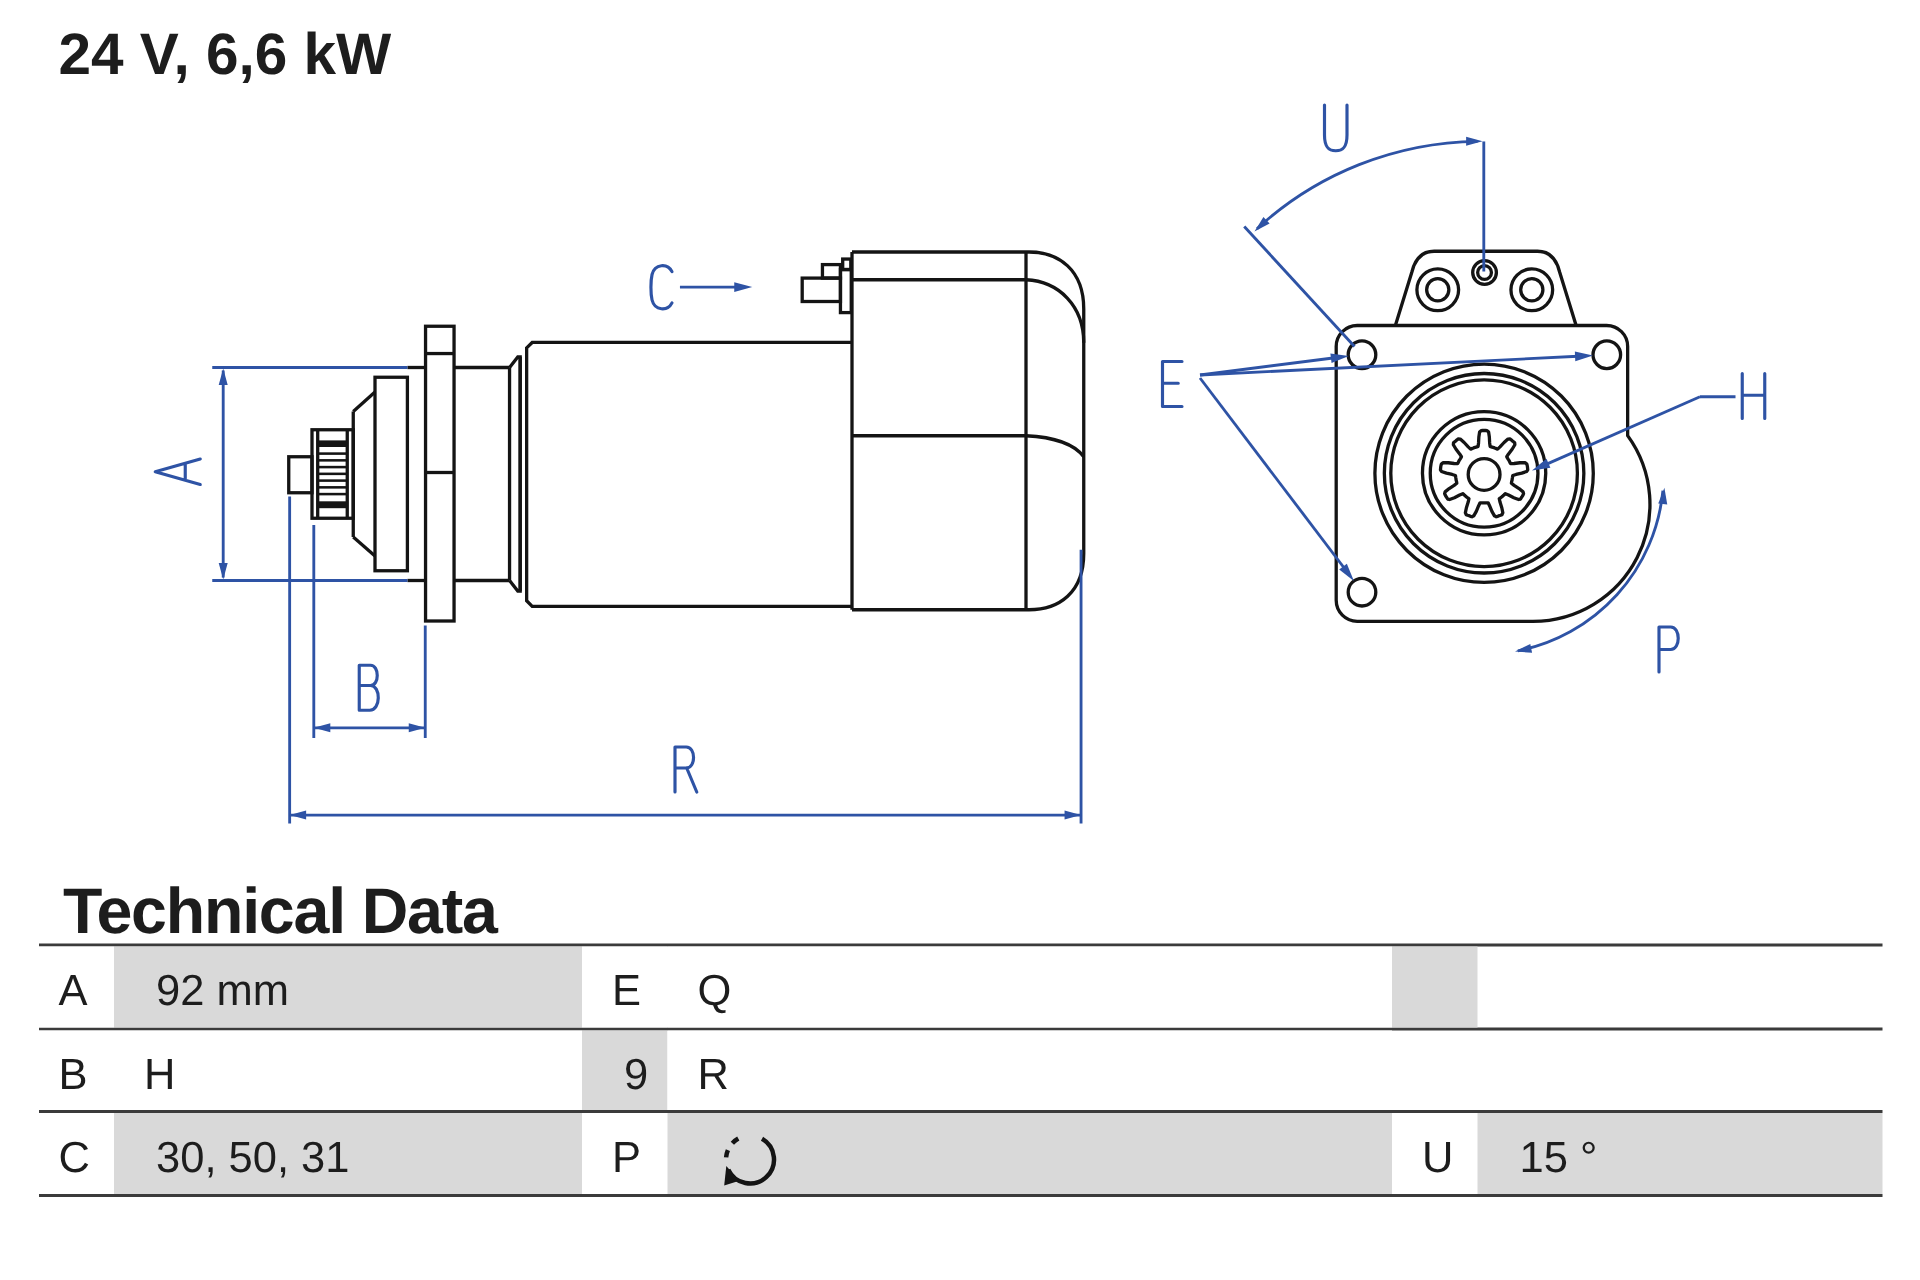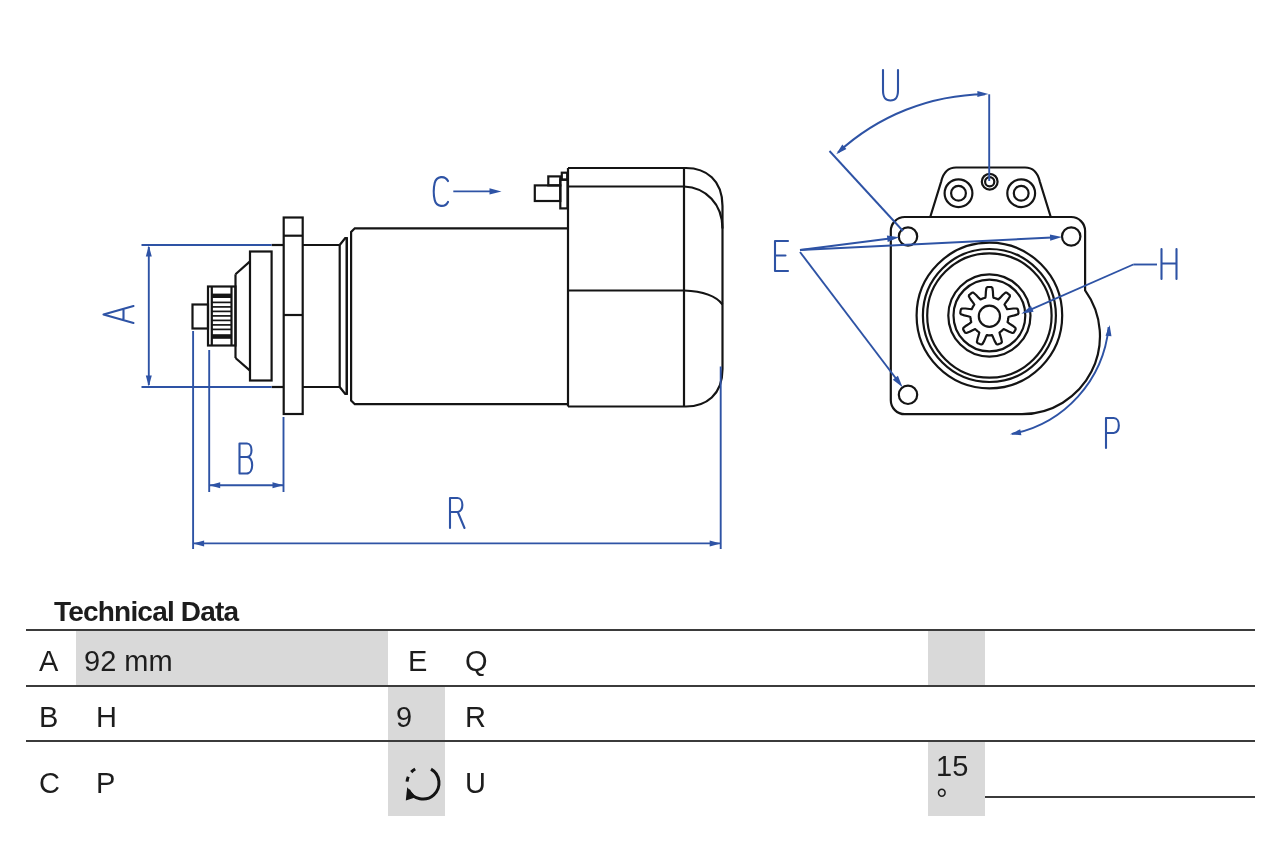--- a/index.html
+++ b/index.html
@@ -8,39 +8,40 @@
   .page-title { position:absolute; left:39px; top:15px; margin:0; font-size:39px; font-weight:700;
                  letter-spacing:0; color:var(--text,#1d1d1d); }
   .drawing-svg { position:absolute; left:0; top:0; }
   .ink  { stroke:var(--ink,#141414); stroke-width:2.2; fill:none; }
   .ink-fill { fill:var(--ink,#141414); stroke:none; }
   .thin { stroke:var(--ink,#141414); stroke-width:1.7; fill:none; }
   .dim  { stroke:var(--blue,#2b509f); stroke-width:1.9; fill:none; }
   .dim-arrow { fill:var(--blue,#2b509f); stroke:none; }
   .glyph path { stroke:var(--blue,#2b509f); stroke-width:2.1; fill:none;
                  stroke-linecap:round; stroke-linejoin:round; }
-  .table-heading { position:absolute; left:42px; top:584px; margin:12px; font-size:28px; font-weight:700;
+  .table-heading { position:absolute; left:42px; top:584px; margin:0; font-size:43px; font-weight:700;
                     color:var(--text,#1d1d1d); letter-spacing:-0.8px; }
   .data-table { position:absolute; left:26px; top:629px; width:1229px;
                  border-top:2px solid var(--tborder,#3b3b3b); border-bottom:2px solid var(--tborder,#3b3b3b);
                  border-collapse:collapse; display:block; }
   .t-row { display:grid; grid-template-columns:50px 312px 57px 483px 57px 270px; height:53.5px;
             border-bottom:2px solid var(--tborder,#3b3b3b); }
   .t-row:last-child { border-bottom:none; }
   .t-cell { display:flex; align-items:center; font-size:29px; color:var(--text,#1d1d1d); padding-top:8px; box-sizing:border-box; }
   .t-label { background:#fff; padding-left:13px; }
   .t-label.mid { padding-left:20px; }
-  .t-value { background:var(--cellgray,#d9d9d9); padding-left:8px; }
+  .t-value { background:var(--cellgray,#d9d9d9); padding-left:28px; }
   .rot-icon { margin-left:5px; }
 </style>
 </head>
 <body>
 
 <div class="stage">
 
+  <h1 class="page-title">24 V, 6,6 kW</h1>
 
   <svg class="drawing-svg" width="1280" height="570" viewBox="0 0 1280 570" aria-hidden="true">
 
     <g>
 
       <rect class="ink" x="192.5" y="304.5" width="15.5" height="24"></rect>
 
       <g>
         <rect class="ink" x="208" y="286.5" width="27.5" height="59"></rect>
         <line class="ink" x1="211.8" y1="286.5" x2="211.8" y2="345.5"></line>
@@ -224,20 +225,21 @@
       <div class="t-cell t-value"></div>
     </div>
     <div class="t-row">
       <div class="t-cell t-label">B</div>
       <div class="t-cell t-label mid">H</div>
       <div class="t-cell t-value">9</div>
       <div class="t-cell t-label mid">R</div>
     </div>
     <div class="t-row">
       <div class="t-cell t-label">C</div>
+      <div class="t-cell t-value">30, 50, 31</div>
       <div class="t-cell t-label mid">P</div>
       <div class="t-cell t-value">
         <svg class="rot-icon" width="44" height="44" viewBox="-22 -22 44 44">
           <path d="M8.00,-13.86 A16,16 0 1 1 -14.50,6.76" fill="none" stroke="#141414" stroke-width="3"></path>
           <path d="M-15.94,-1.39 A16,16 0 0 1 -2.78,-15.76" fill="none" stroke="#141414" stroke-width="3" stroke-dasharray="5 5.5"></path>
           <polygon points="-15.8,4.3 -7.1,14.2 -17.2,17.4" fill="#141414"></polygon>
         </svg>
       </div>
       <div class="t-cell t-label mid">U</div>
       <div class="t-cell t-value">15 °</div>

